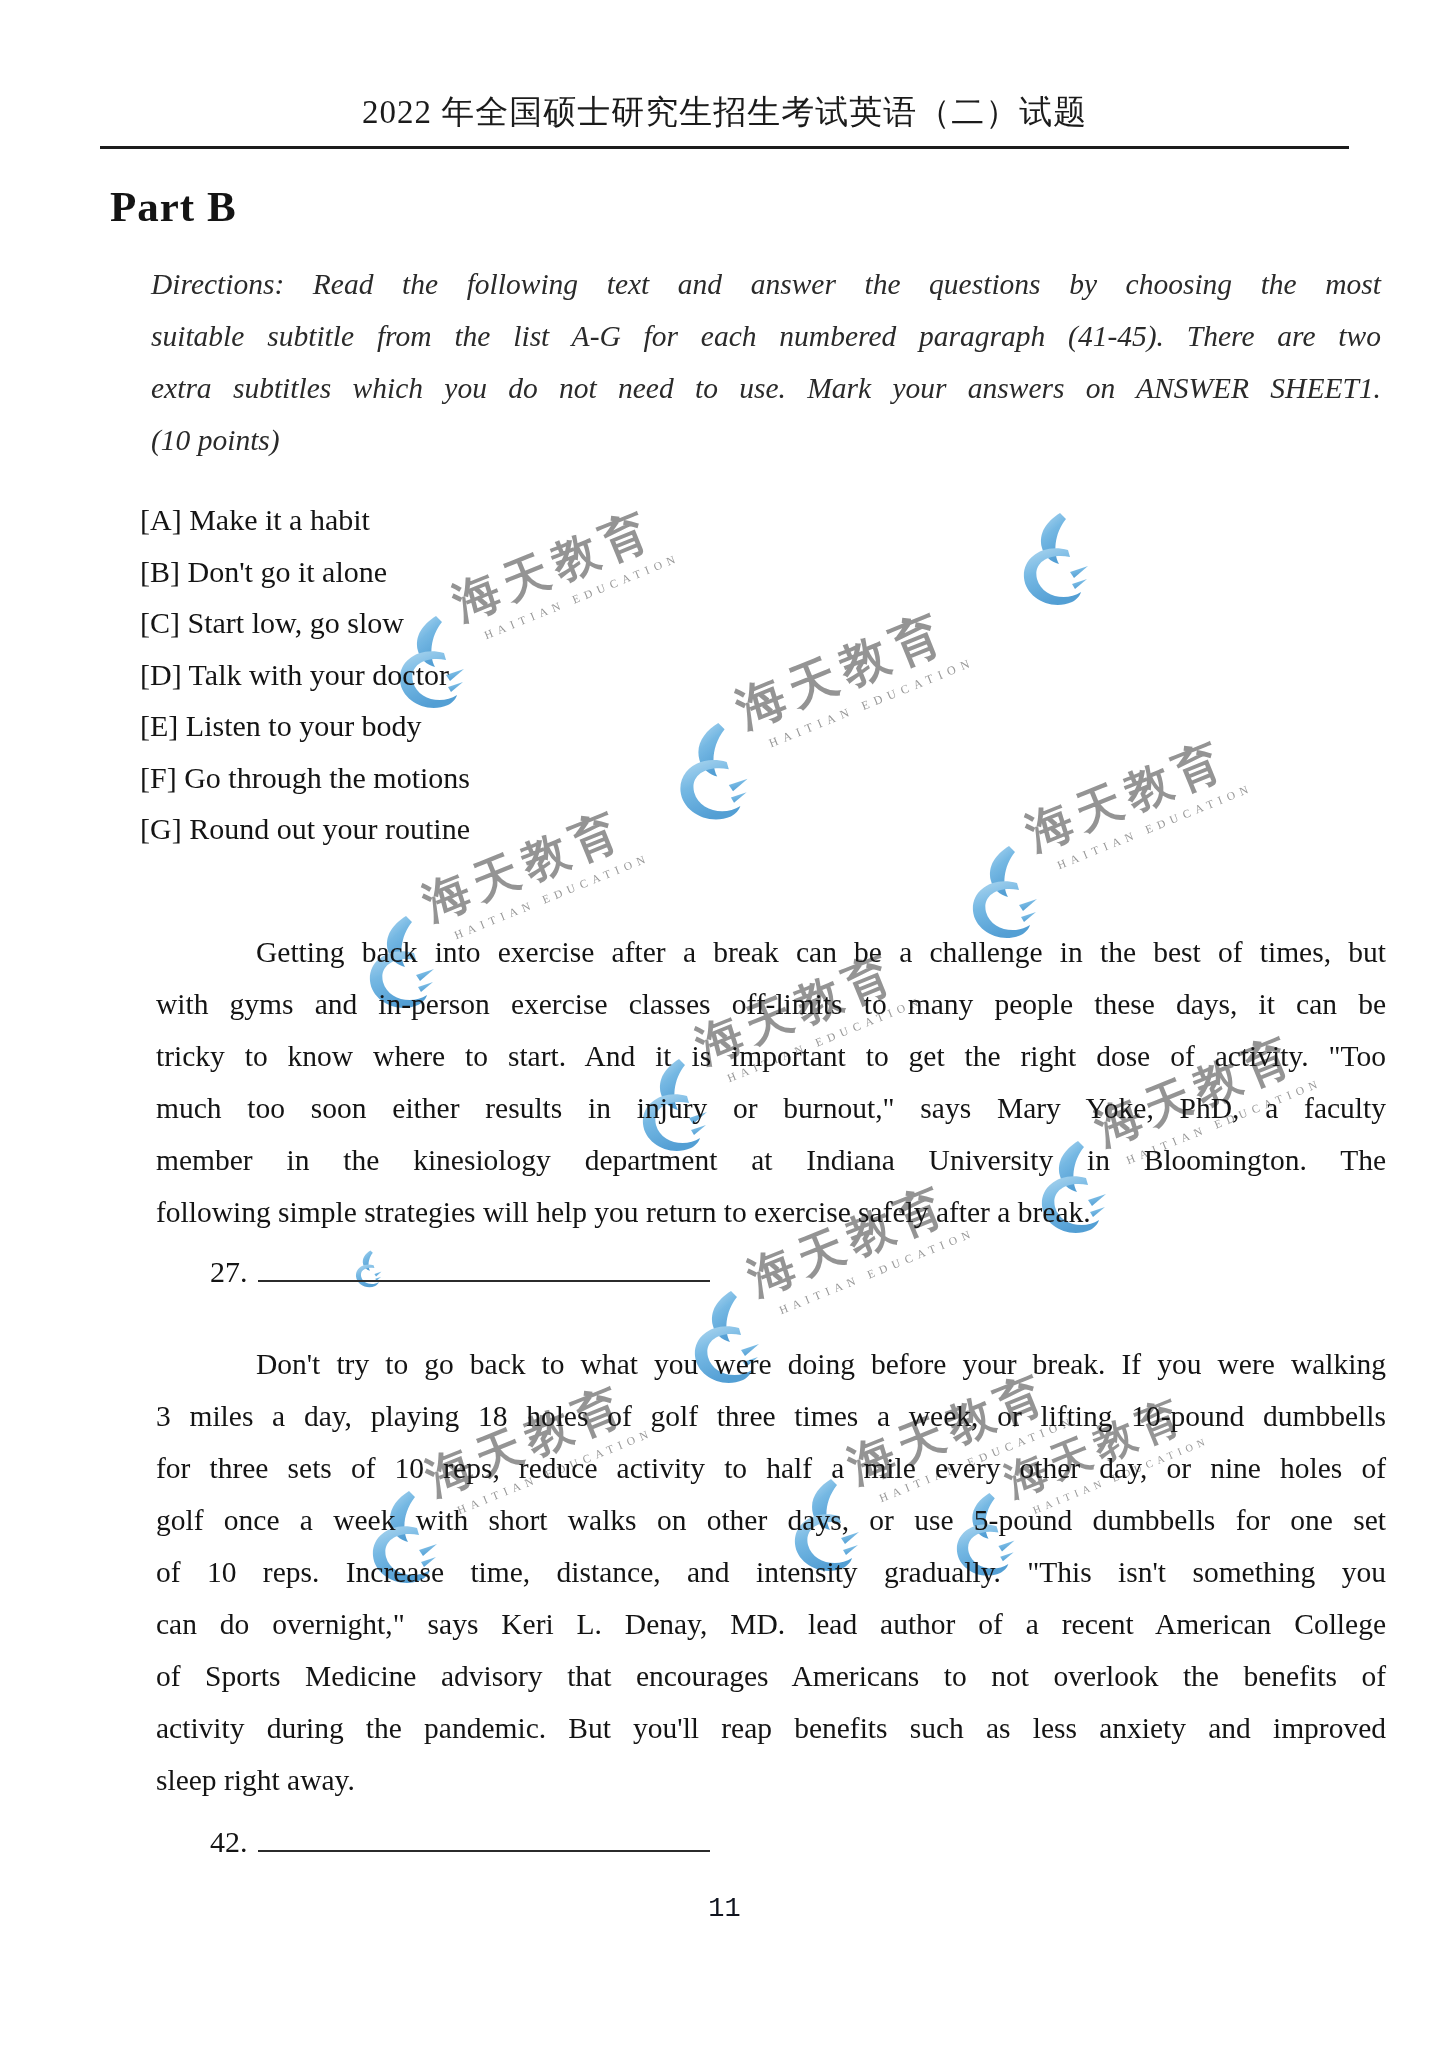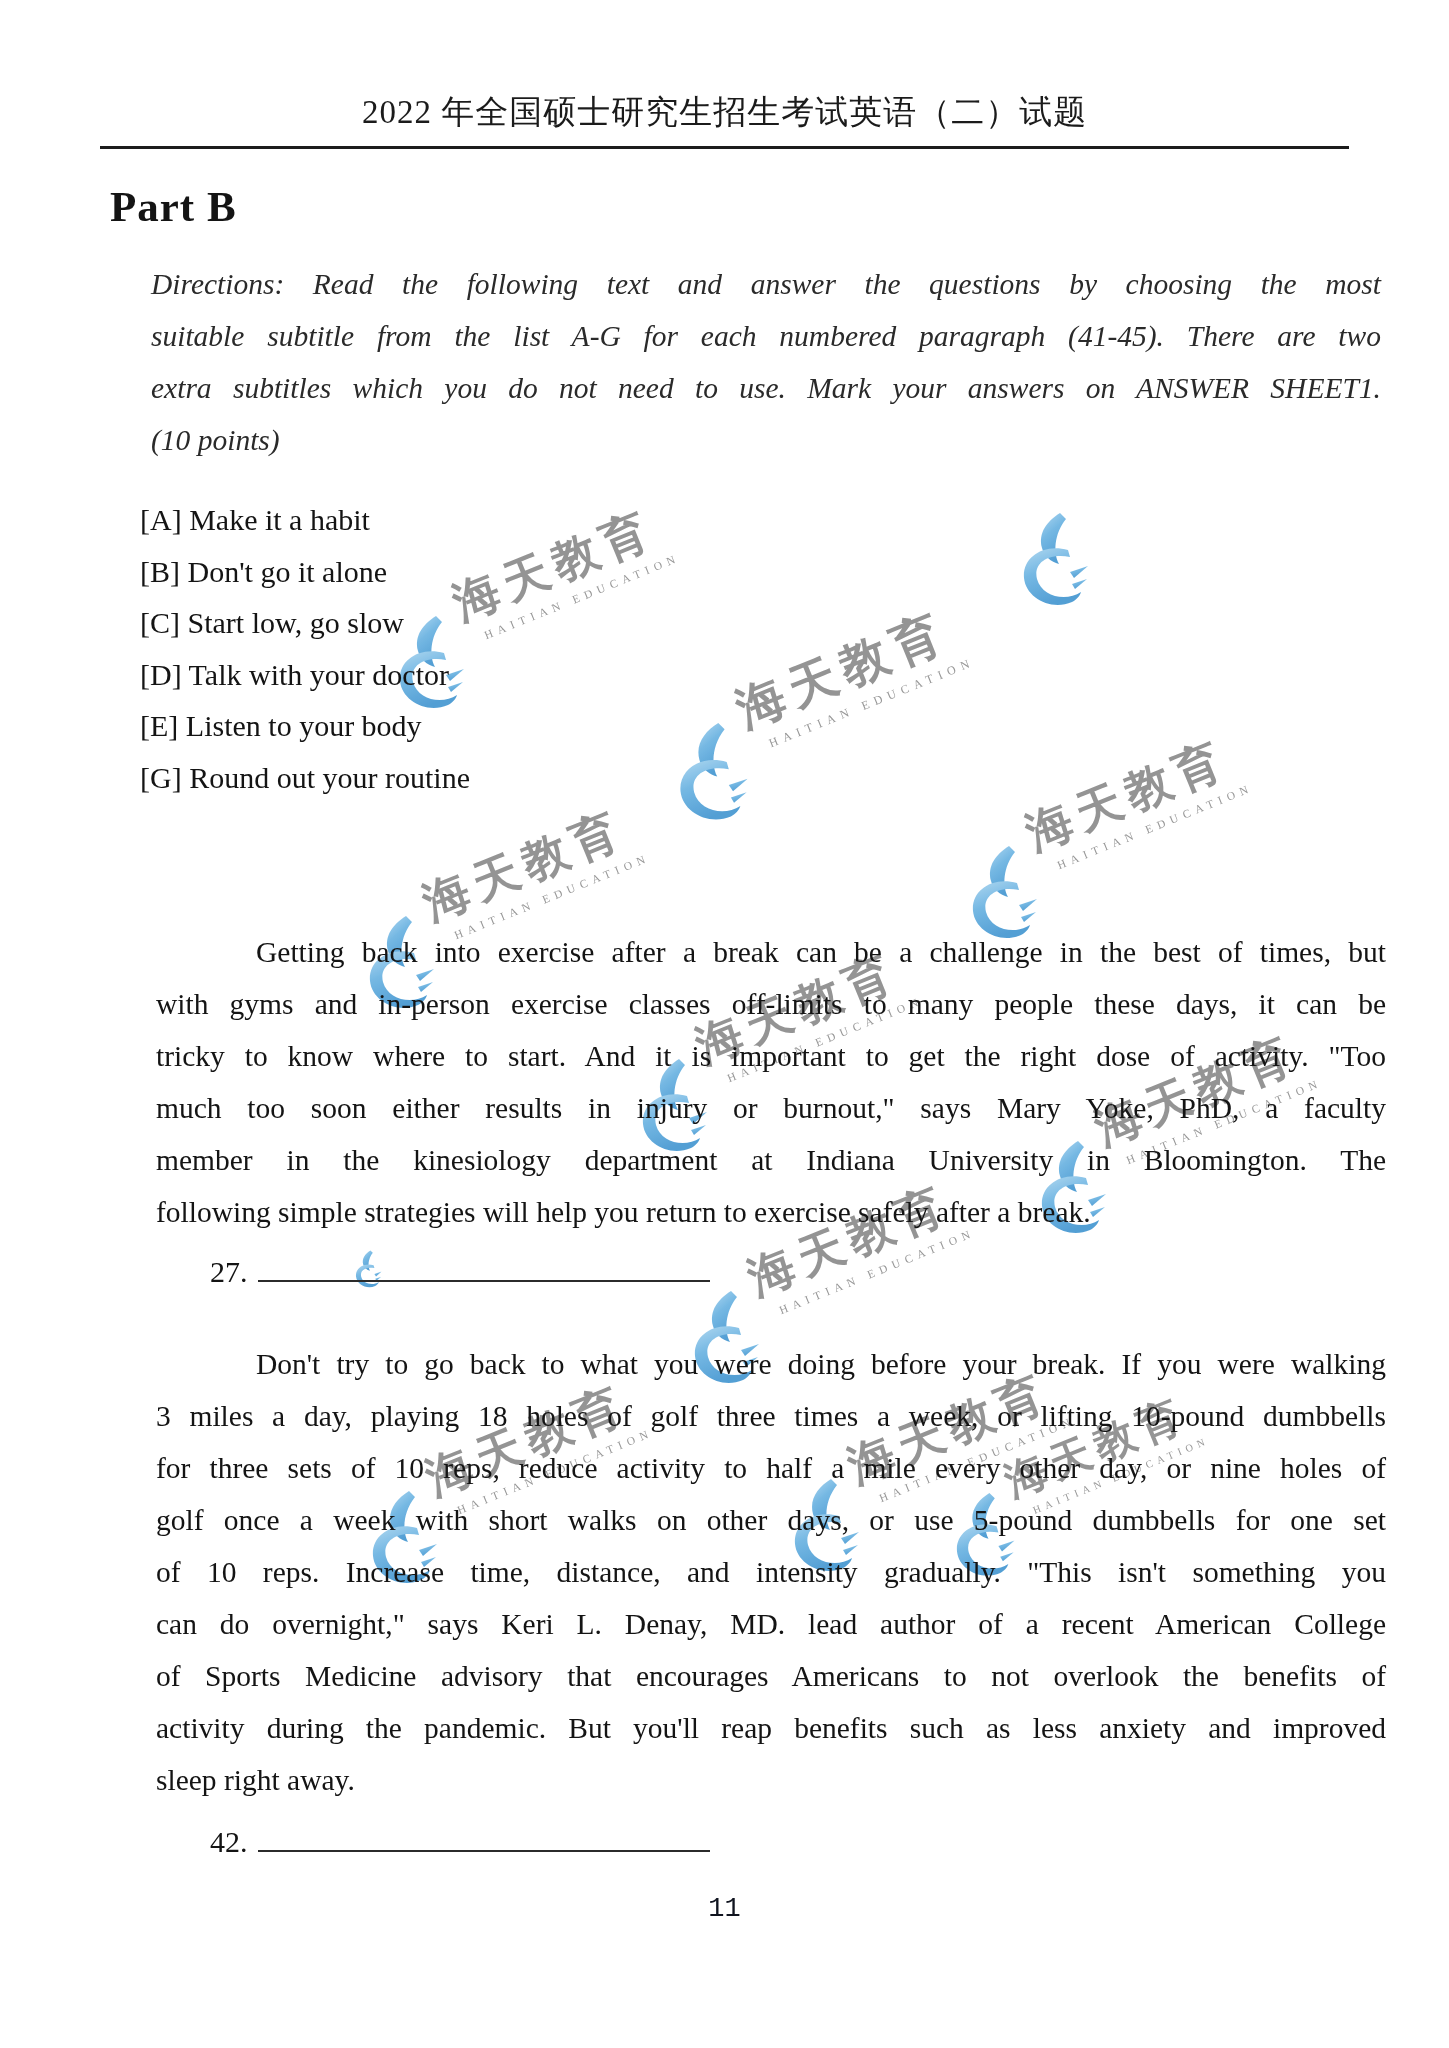--- a/index.html
+++ b/index.html
@@ -316,20 +316,21 @@
         <div class="dir-line">(10 points)</div>
       </div>
 
     <div class="options">
 
     <div class="option-line">[A] Make it a habit</div>
         <div class="option-line">[B] Don't go it alone</div>
         <div class="option-line">[C] Start low, go slow</div>
         <div class="option-line">[D] Talk with your doctor</div>
         <div class="option-line">[E] Listen to your body</div>
+        <div class="option-line">[F] Go through the motions</div>
         <div class="option-line">[G] Round out your routine</div>
       </div>
 
 
     <div class="para" id="para1">
 
     <div class="para-line">Getting back into exercise after a break can be a challenge in the best of times, but</div>
         <div class="para-line">with gyms and in-person exercise classes off-limits to many people these days, it can be</div>
         <div class="para-line">tricky to know where to start. And it is important to get the right dose of activity. "Too</div>
         <div class="para-line">much too soon either results in injury or burnout," says Mary Yoke, PhD, a faculty</div>

